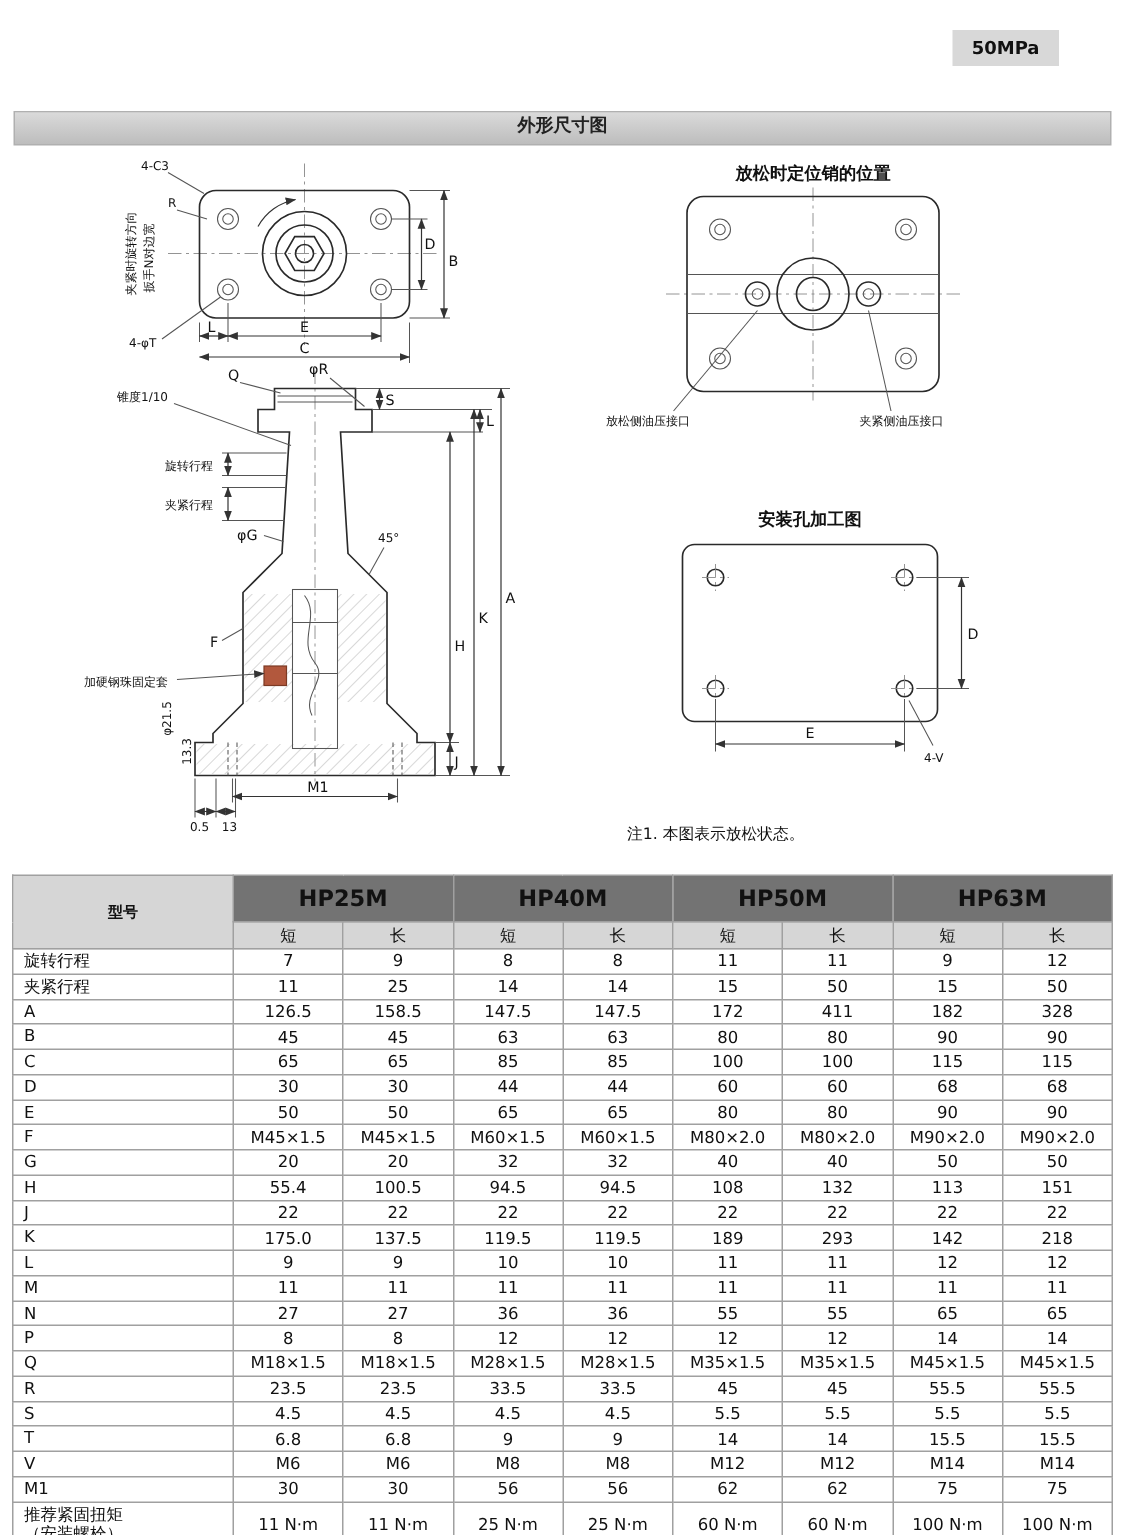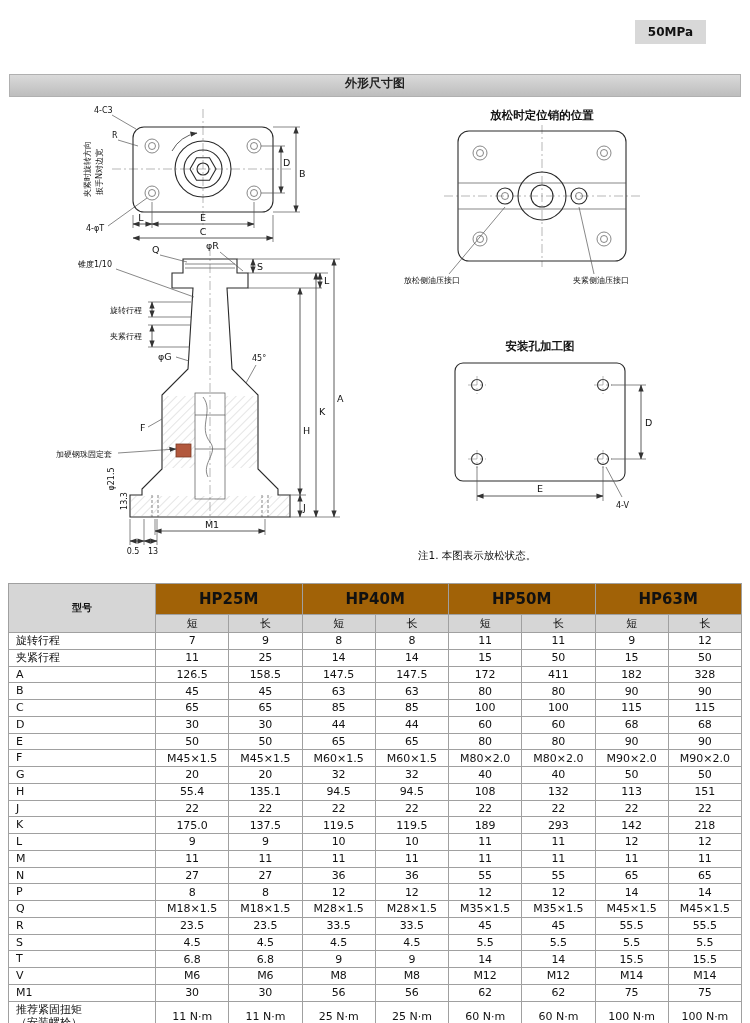--- a/index.html
+++ b/index.html
@@ -20,21 +20,21 @@
   .cl{stroke:#888;stroke-width:0.6;fill:none;stroke-dasharray:9 3 2 3;}
   .dim{stroke:#333;stroke-width:0.8;fill:none;}
   .lbl{font-size:9.5px;}
   .sm{font-size:8px;}
   .ttl{font-size:11.5px;font-weight:bold;}
   .note-txt{font-size:10.5px;}
   .spec-table{width:734px;margin:8px 8px 0;border-collapse:collapse;font-size:11px;table-layout:fixed;}
   .spec-table th,.spec-table td{border:1px solid #a0a0a0;text-align:center;
         padding:1px 2px;height:13px;font-weight:normal;}
   .spec-table .cell-model-header{width:142px;background:#d6d6d6;font-size:10px;font-weight:bold;}
-  .spec-table .cell-model{background:#a16207;font-size:15px;font-weight:bold;height:28px;}
+  .spec-table .cell-model{background:#737373;font-size:15px;font-weight:bold;height:28px;}
   .spec-table .cell-variant{background:#d6d6d6;height:15px;}
   .spec-table .cell-label{text-align:left;padding-left:7px;white-space:pre-line;line-height:1.25;}
 </style>
 </head>
 <body>
 
 <div class="page-header">
   <div class="pressure-badge">50MPa</div>
 </div>
 
@@ -360,21 +360,21 @@
         <td>32</td>
         <td>32</td>
         <td>40</td>
         <td>40</td>
         <td>50</td>
         <td>50</td>
       </tr>
       <tr>
         <th class="cell-label">H</th>
         <td>55.4</td>
-        <td>135.1</td>
+        <td>100.5</td>
         <td>94.5</td>
         <td>94.5</td>
         <td>108</td>
         <td>132</td>
         <td>113</td>
         <td>151</td>
       </tr>
       <tr>
         <th class="cell-label">J</th>
         <td>22</td>

